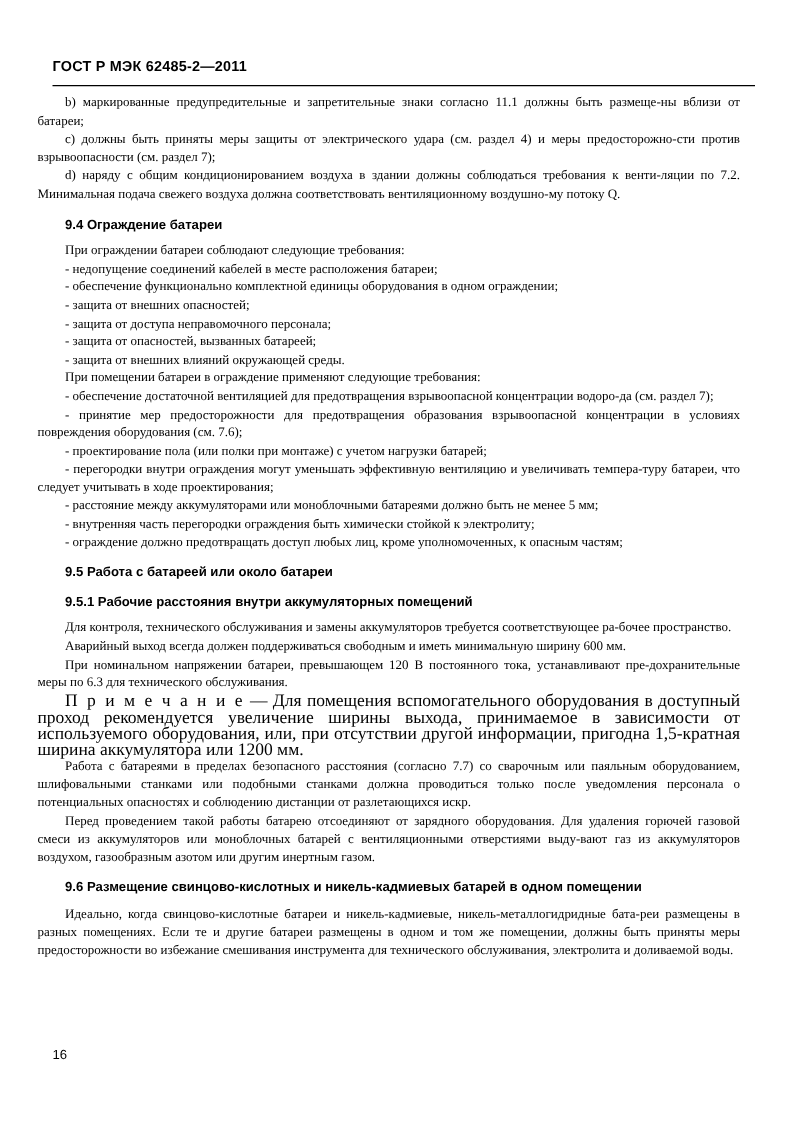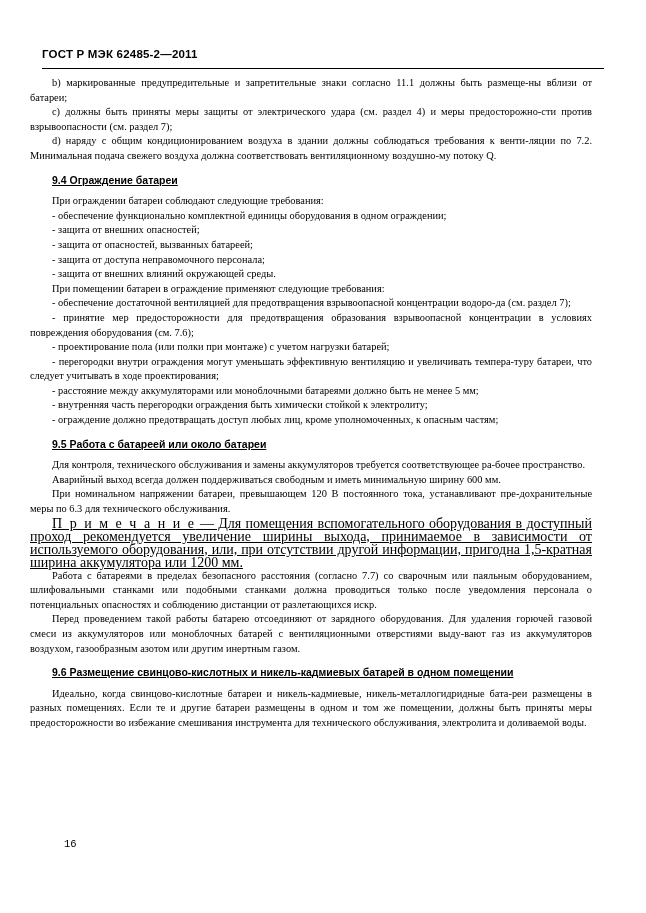--- a/index.html
+++ b/index.html
@@ -63,69 +63,69 @@
     font-weight: bold;
     line-height: 14.6px;
     text-indent: 22px;
     text-align: left;
   }
   .sp-before {
     margin-top: 9px;
   }
   .sp-after {
     margin-bottom: 7px;
-    text-decoration: underline;
   }
   .note {
     font-size: 14px;
     line-height: 13px;
     text-align: justify;
     text-indent: 22px;
     margin: 0;
   }
   .note .spaced {
     letter-spacing: 1.6px;
   }
   .footer-page {
     position: absolute;
     left: 42px;
     top: 838px;
-    font-family: Liberation Mono, monospace;
+    font-family: Liberation Sans, sans-serif;
     font-size: 10.5px;
-    margin-left: 22px;
   }
 </style>
 </head>
 <body>
 
 <div class="page">
 
   <div class="header">ГОСТ Р МЭК 62485-2—2011</div>
   <div class="header-rule"></div>
 
   <div class="content" id="content">
       <p class="ind">b) маркированные предупредительные и запретительные знаки согласно 11.1 должны быть размеще-ны вблизи от батареи;</p>
       <p class="ind">c) должны быть приняты меры защиты от электрического удара (см. раздел 4) и меры предосторожно-сти против взрывоопасности (см. раздел 7);</p>
       <p class="ind">d) наряду с общим кондиционированием воздуха в здании должны соблюдаться требования к венти-ляции по 7.2. Минимальная подача свежего воздуха должна соответствовать вентиляционному воздушно-му потоку Q.</p>
       <h3 class="sp-before sp-after">9.4 Ограждение батареи</h3>
       <p class="ind">При ограждении батареи соблюдают следующие требования:</p>
+      <p class="ind">- недопущение соединений кабелей в месте расположения батареи;</p>
       <p class="ind">- обеспечение функционально комплектной единицы оборудования в одном ограждении;</p>
       <p class="ind">- защита от внешних опасностей;</p>
+      <p class="ind">- защита от доступа неправомочного персонала;</p>
       <p class="ind">- защита от опасностей, вызванных батареей;</p>
-      <p class="ind">- защита от доступа неправомочного персонала;</p>
       <p class="ind">- защита от внешних влияний окружающей среды.</p>
       <p class="ind">При помещении батареи в ограждение применяют следующие требования:</p>
       <p class="ind">- обеспечение достаточной вентиляцией для предотвращения взрывоопасной концентрации водоро-да (см. раздел 7);</p>
       <p class="ind">- принятие мер предосторожности для предотвращения образования взрывоопасной концентрации в условиях повреждения оборудования (см. 7.6);</p>
       <p class="ind">- проектирование пола (или полки при монтаже) с учетом нагрузки батарей;</p>
       <p class="ind">- перегородки внутри ограждения могут уменьшать эффективную вентиляцию и увеличивать темпера-туру батареи, что следует учитывать в ходе проектирования;</p>
       <p class="ind">- расстояние между аккумуляторами или моноблочными батареями должно быть не менее 5 мм;</p>
       <p class="ind">- внутренняя часть перегородки ограждения быть химически стойкой к электролиту;</p>
       <p class="ind">- ограждение должно предотвращать доступ любых лиц, кроме уполномоченных, к опасным частям;</p>
       <h3 class="sp-before sp-after">9.5 Работа с батареей или около батареи</h3>
+      <h3 class="sp-before sp-after">9.5.1 Рабочие расстояния внутри аккумуляторных помещений</h3>
       <p class="ind">Для контроля, технического обслуживания и замены аккумуляторов  требуется соответствующее ра-бочее пространство.</p>
       <p class="ind">Аварийный выход всегда должен поддерживаться свободным и иметь минимальную ширину 600 мм.</p>
       <p class="ind">При номинальном напряжении батареи, превышающем 120 В постоянного тока, устанавливают пре-дохранительные меры по 6.3 для технического обслуживания.</p>
       <p class="note sp-before sp-after"><span class="spaced">П р и м е ч а н и е</span><span> — Для помещения вспомогательного оборудования в доступный проход рекомендуется увеличение ширины выхода, принимаемое в зависимости от используемого оборудования, или, при отсутствии другой информации, пригодна 1,5-кратная ширина аккумулятора или 1200 мм.</span></p>
       <p class="ind">Работа с батареями в пределах безопасного расстояния (согласно 7.7) со сварочным или паяльным оборудованием, шлифовальными станками или подобными станками должна проводиться только после уведомления персонала о потенциальных опасностях  и соблюдению дистанции от разлетающихся искр.</p>
       <p class="ind">Перед проведением такой работы батарею отсоединяют от зарядного оборудования. Для удаления горючей газовой смеси из аккумуляторов или моноблочных батарей с вентиляционными отверстиями выду-вают газ из аккумуляторов воздухом, газообразным азотом или другим инертным газом.</p>
       <h3 class="sp-before sp-after">9.6 Размещение свинцово-кислотных и никель-кадмиевых батарей в одном помещении</h3>
       <p class="ind">Идеально, когда свинцово-кислотные батареи и никель-кадмиевые, никель-металлогидридные бата-реи размещены в разных помещениях. Если те и другие батареи размещены в одном и том же помещении, должны быть приняты меры предосторожности во избежание смешивания инструмента для технического обслуживания, электролита и доливаемой воды.</p>
     </div>
 

